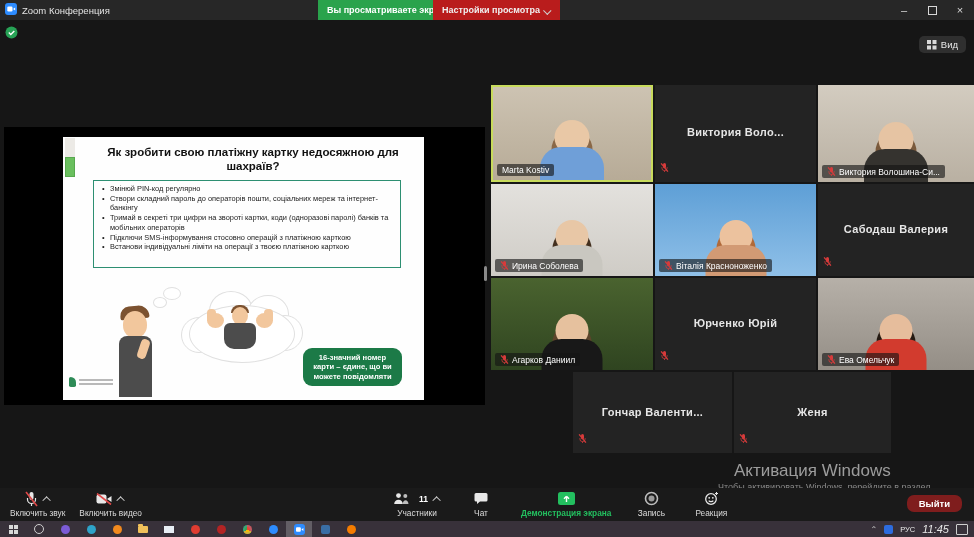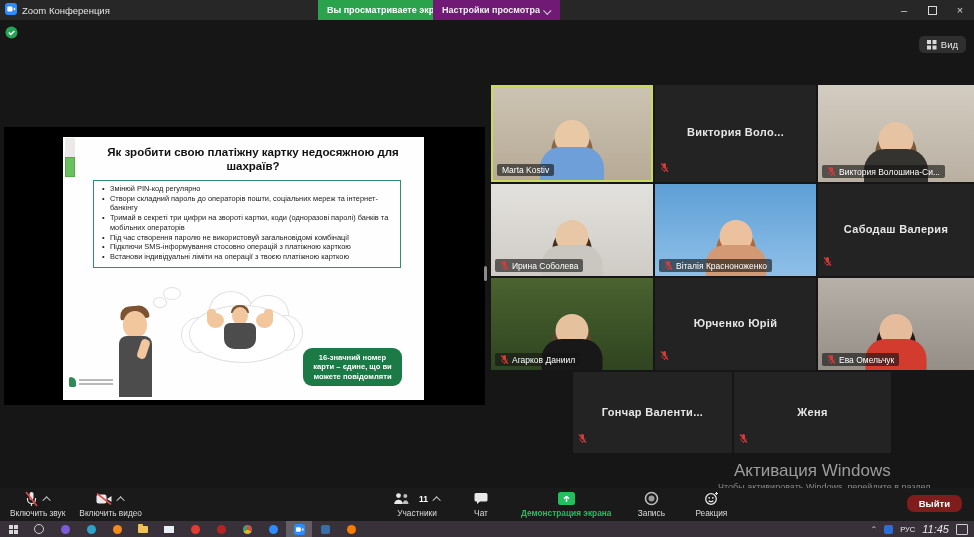--- a/index.html
+++ b/index.html
@@ -6,21 +6,21 @@
   .app{position:relative;width:974px;height:537px;overflow:hidden;background:#161616;
        font-family:"Liberation Sans",sans-serif;-webkit-font-smoothing:antialiased;}
 
   
   .titlebar{position:absolute;top:0;left:0;right:0;height:20px;background:#272727;
             display:flex;align-items:center;color:#e3e3e3;font-size:9.5px;}
   .tb-left{display:flex;align-items:center;gap:5px;padding-left:5px;}
   .banner{position:absolute;left:318px;top:0;height:20px;display:flex;align-items:center;
           background:#2aa34c;color:#fff;padding:0 9px;font-size:9px;font-weight:bold;}
   .view-settings{position:absolute;left:433px;top:0;height:20px;display:flex;align-items:center;gap:5px;
-          background:#701a75;color:#f0f0f0;padding:0 9px;font-size:9px;font-weight:bold;cursor:pointer;}
+          background:#b91c1c;color:#f0f0f0;padding:0 9px;font-size:9px;font-weight:bold;cursor:pointer;}
   .win-controls{position:absolute;right:0;top:0;height:20px;display:flex;}
   .win-btn{width:28px;height:20px;display:flex;align-items:center;justify-content:center;color:#d8d8d8;font-size:11px;}
   .max-box{width:7px;height:7px;border:1px solid #d8d8d8;display:block;}
   .chev{display:inline-block;width:5px;height:5px;border-left:1px solid #cfcfcf;border-top:1px solid #cfcfcf;}
   .chev.down{transform:rotate(225deg) translateY(-1px);}
   .chev.up{transform:rotate(45deg) translateY(2px);}
 
   
   .main{position:absolute;top:20px;left:0;right:0;height:468px;background:#161616;}
   .shield{position:absolute;left:5px;top:5px;}
@@ -170,21 +170,20 @@
     <div class="share-area">
       <div class="slide">
         <div class="strip-top"></div>
         <div class="strip-green"></div>
         <div class="slide-title">Як зробити свою платіжну картку недосяжною для шахраїв?</div>
         <div class="bullet-box">
           <ul>
               <li>Змінюй PIN-код регулярно</li>
               <li>Створи складний пароль до операторів пошти, соціальних мереж та інтернет-банкінгу</li>
               <li>Тримай в секреті три цифри на звороті картки, коди (одноразові паролі) банків та мобільних операторів</li>
-              <li>Під час створення паролю не використовуй загальновідомі комбінації</li>
               <li>Підключи SMS-інформування стосовно операцій з платіжною карткою</li>
               <li>Встанови індивідуальні ліміти на операції з твоєю платіжною карткою</li>
             </ul>
         </div>
 
         <div class="illus">
           <div class="cloud">
             <i class="c2"></i>
               <i class="c3"></i>
               <i class="c4"></i>

